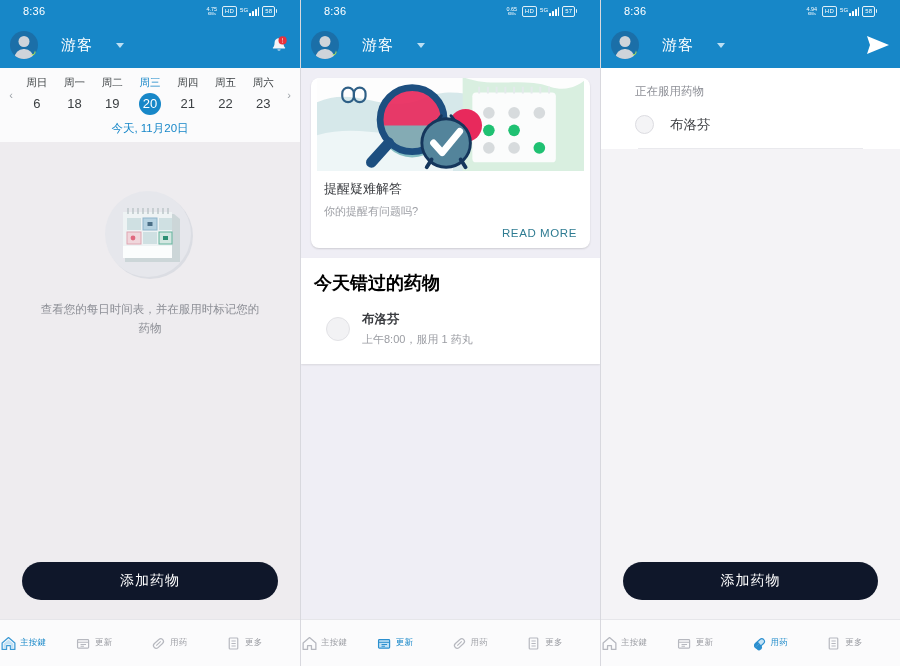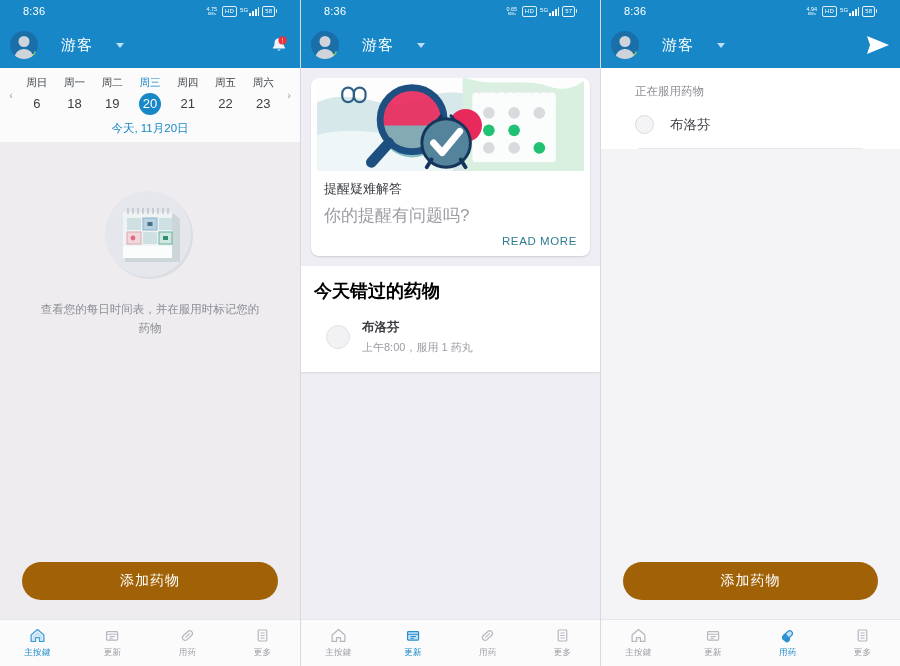--- a/index.html
+++ b/index.html
@@ -101,21 +101,21 @@
 
   
   .scroll2 { flex:1; overflow:hidden; }
   .card {
     background:#fff; margin:10px 10px 0; border-radius:8px;
     box-shadow:0 1px 2px rgba(0,0,0,.14);
   }
   .card-img { height:93px; margin:6px 6px 0; overflow:hidden; }
   .card-body { padding:9px 13px 4px; }
   .card-title { font-size:13px; color:#3a3c40; }
-  .card-sub { font-size:17px; color:#9b9da3; margin-top:6px; }
+  .card-sub { font-size:11px; color:#9b9da3; margin-top:6px; }
   .card-actions { display:flex; justify-content:flex-end; padding:4px 13px 9px; }
   .read-more { font-size:11.5px; color:#2f7c92; letter-spacing:.6px; }
 
   .section {
     background:#fff; margin-top:10px; padding:13px 13px 17px;
     box-shadow:0 1px 2px rgba(0,0,0,.10);
   }
   .section-title { font-size:18px; color:#000000; font-weight:bold; }
   .med-row { display:flex; align-items:center; gap:12px; margin-top:16px; padding-left:12px; }
   .med-circle {
@@ -134,30 +134,30 @@
     border:1px solid #dcdce1; flex:none;
   }
   .list3-name { font-size:13.5px; color:#3a3c40; }
   .list3-div { height:1px; background:#e9e9ed; margin:0 25px; }
   .p3-fill { flex:1; background:#f4f3f6; }
 
   
   .bottom { flex:none; }
   .cta-wrap { padding:0 22px 19px; }
   .cta {
-    height:38px; border-radius:19px; background:#a16207; color:#fff;
+    height:38px; border-radius:19px; background:#0f172a; color:#fff;
     display:flex; align-items:center; justify-content:center;
     font-size:14px; letter-spacing:1px;
   }
   .navbar {
     height:47px; background:#fbfbfc; border-top:1px solid #e6e6ea;
     display:flex; align-items:center;
   }
   .nav-item {
-    flex:1; display:flex; flex-direction:column; align-items:center; gap:3px;
+    flex:1; display:flex; flex-direction:row; align-items:center; gap:3px;
   }
   .nav-ico { height:17px; display:flex; align-items:center; }
   .nav-label { font-size:8.5px; color:#9b9da3; letter-spacing:.3px; }
   .nav-item.active .nav-label { color:#1787c8; }
 </style>
 </head>
 <body>
 
 <div class="panel p1">
 

